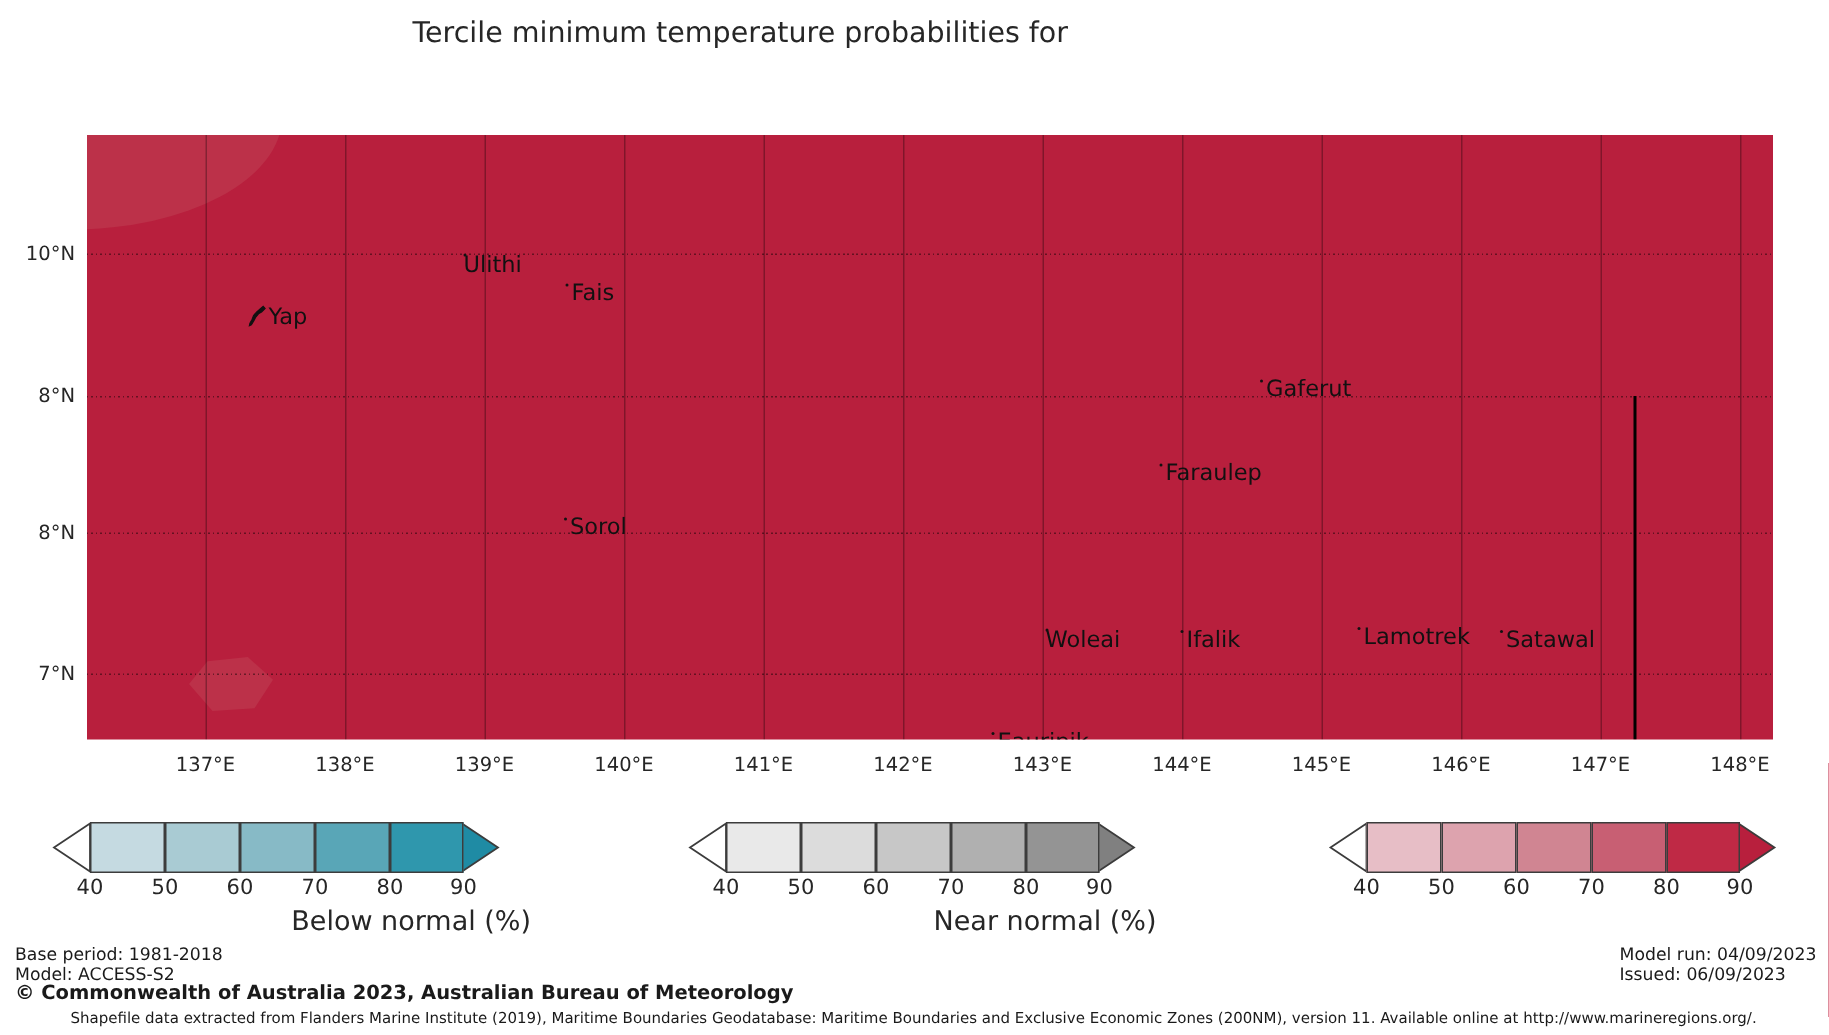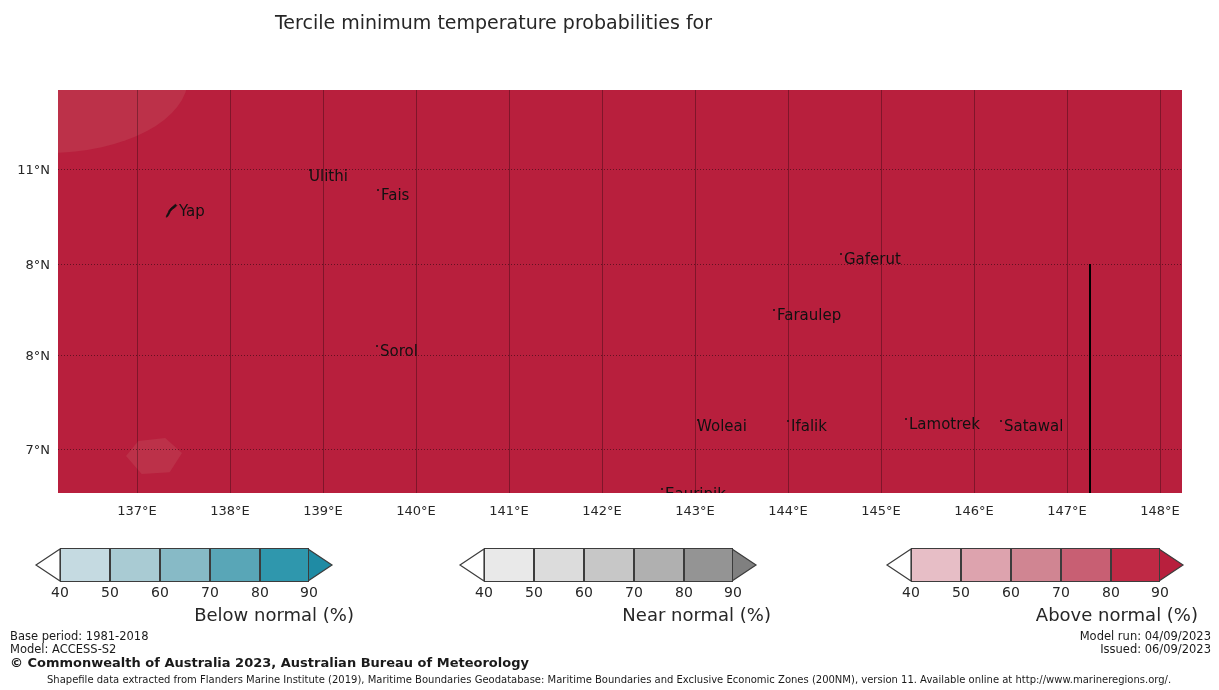--- a/index.html
+++ b/index.html
@@ -68,21 +68,21 @@
   
   .cbar-wrap{position:absolute;top:548px;}
   .cbar{position:relative;height:34px;}
   .cbar .band{position:absolute;top:0;height:34px;border:1px solid #3c3c3c;box-sizing:border-box;}
   .cb-tick{position:absolute;top:36px;font-size:14px;color:#262626;text-align:center;width:40px;}
   .cb-title{position:absolute;top:56px;width:100%;text-align:right;font-size:18px;color:#262626;}
 
   
   .foot{position:absolute;font-size:11.5px;color:#1a1a1a;white-space:nowrap;}
   #foot-base{left:10px;top:630px;line-height:12.5px;}
-  #foot-right{right:8px;top:630px;text-align:right;line-height:12.5px;}
+  #foot-right{right:8px;top:630px;line-height:12.5px;}
   #foot-copy{left:10px;top:655px;font-size:13px;font-weight:bold;}
   #foot-shape{left:10px;top:674px;font-size:10px;color:#1a1a1a;margin-left:37px;}
 </style>
 </head>
 <body>
 
 <div id="title">
   <div>Tercile minimum temperature probabilities for</div>
 </div>
 
@@ -175,21 +175,21 @@
 <div class="xtick" style="left:381px">140°E</div>
 <div class="xtick" style="left:474px">141°E</div>
 <div class="xtick" style="left:567px">142°E</div>
 <div class="xtick" style="left:660px">143°E</div>
 <div class="xtick" style="left:753px">144°E</div>
 <div class="xtick" style="left:846px">145°E</div>
 <div class="xtick" style="left:939px">146°E</div>
 <div class="xtick" style="left:1032px">147°E</div>
 <div class="xtick" style="left:1125px">148°E</div>
 
-<div class="ytick" style="top:162px">11°N</div>
+<div class="ytick" style="top:162px">10°N</div>
 <div class="ytick" style="top:257px">8°N</div>
 <div class="ytick" style="top:348px">8°N</div>
 <div class="ytick" style="top:442px">7°N</div>
 
 <div class="cbar-wrap" id="cb-below" style="left:14px;width:340px">
   <div class="cbar">
     <svg style="position:absolute;left:0;top:0" width="340" height="34">
       <polygon points="22,17 46,1 46,33" fill="#ffffff" stroke="#3c3c3c" stroke-width="1.2"></polygon>
       <polygon points="318,17 294,1 294,33" fill="#1f8ba4" stroke="#3c3c3c" stroke-width="1.2"></polygon>
     </svg>
@@ -240,21 +240,20 @@
     <div class="band" style="left:133px;width:50px;background:#d08592"></div>
     <div class="band" style="left:183px;width:50px;background:#c85f73"></div>
     <div class="band" style="left:233px;width:49px;background:#bf2945"></div>
   </div>
   <div class="cb-tick" style="left:13px">40</div>
   <div class="cb-tick" style="left:63px">50</div>
   <div class="cb-tick" style="left:113px">60</div>
   <div class="cb-tick" style="left:163px">70</div>
   <div class="cb-tick" style="left:213px">80</div>
   <div class="cb-tick" style="left:262px">90</div>
-  <div class="cb-title">Above normal (%)</div>
 </div>
 
 <div class="foot" id="foot-base">
   <div>Base period: 1981-2018</div>
   <div>Model: ACCESS-S2</div>
 </div>
 <div class="foot" id="foot-right">
   <div>Model run: 04/09/2023</div>
   <div>Issued: 06/09/2023</div>
 </div>

